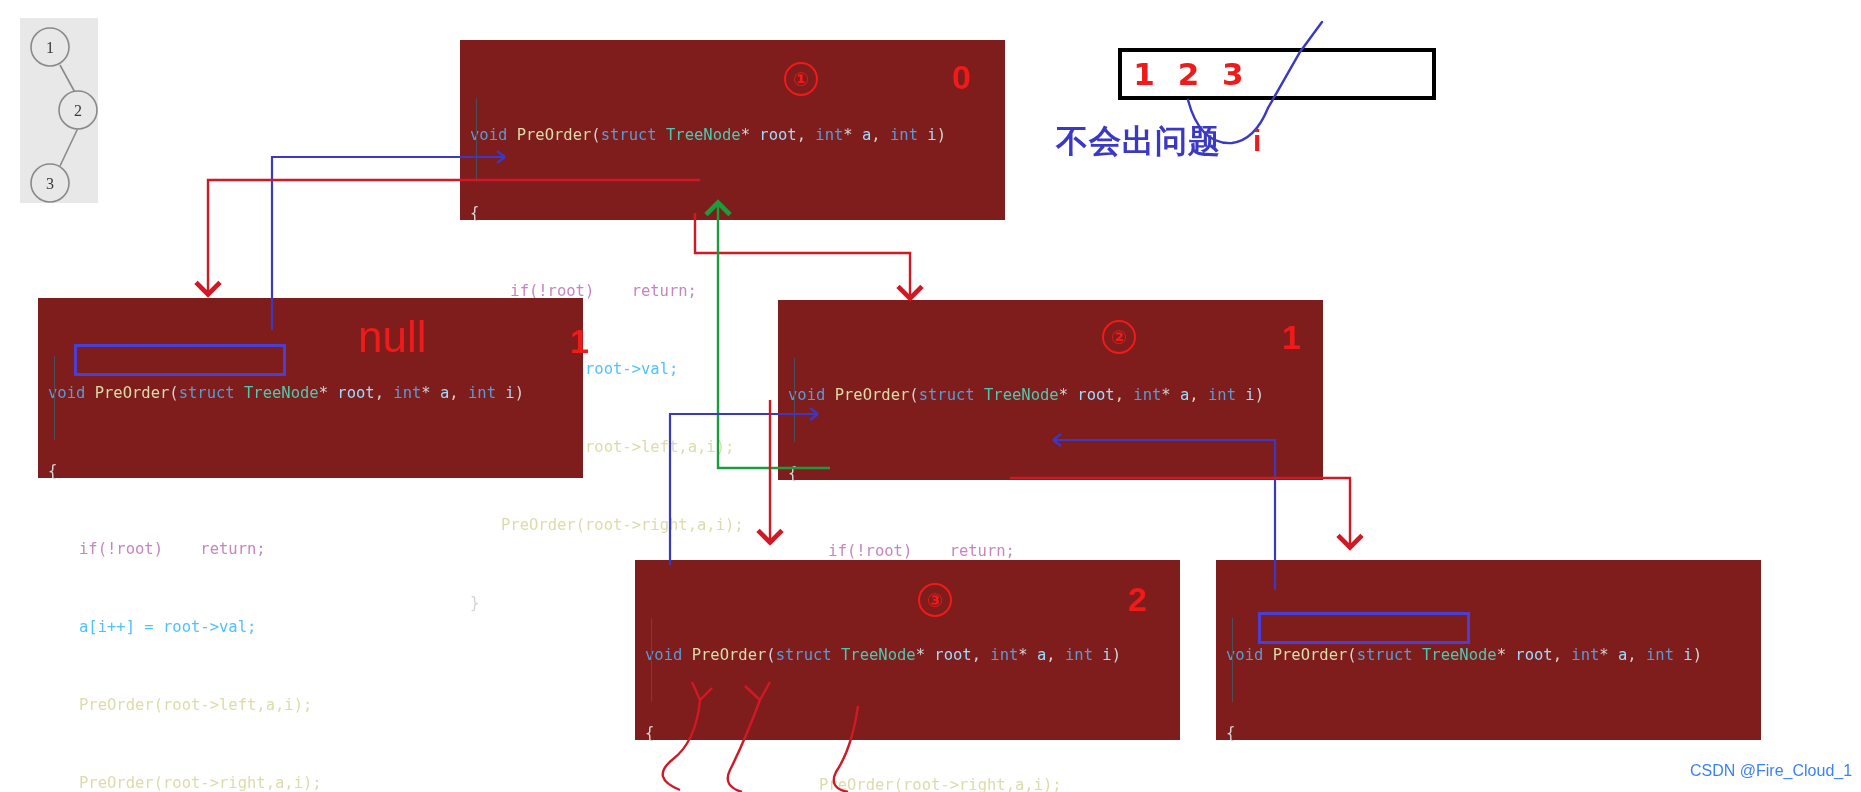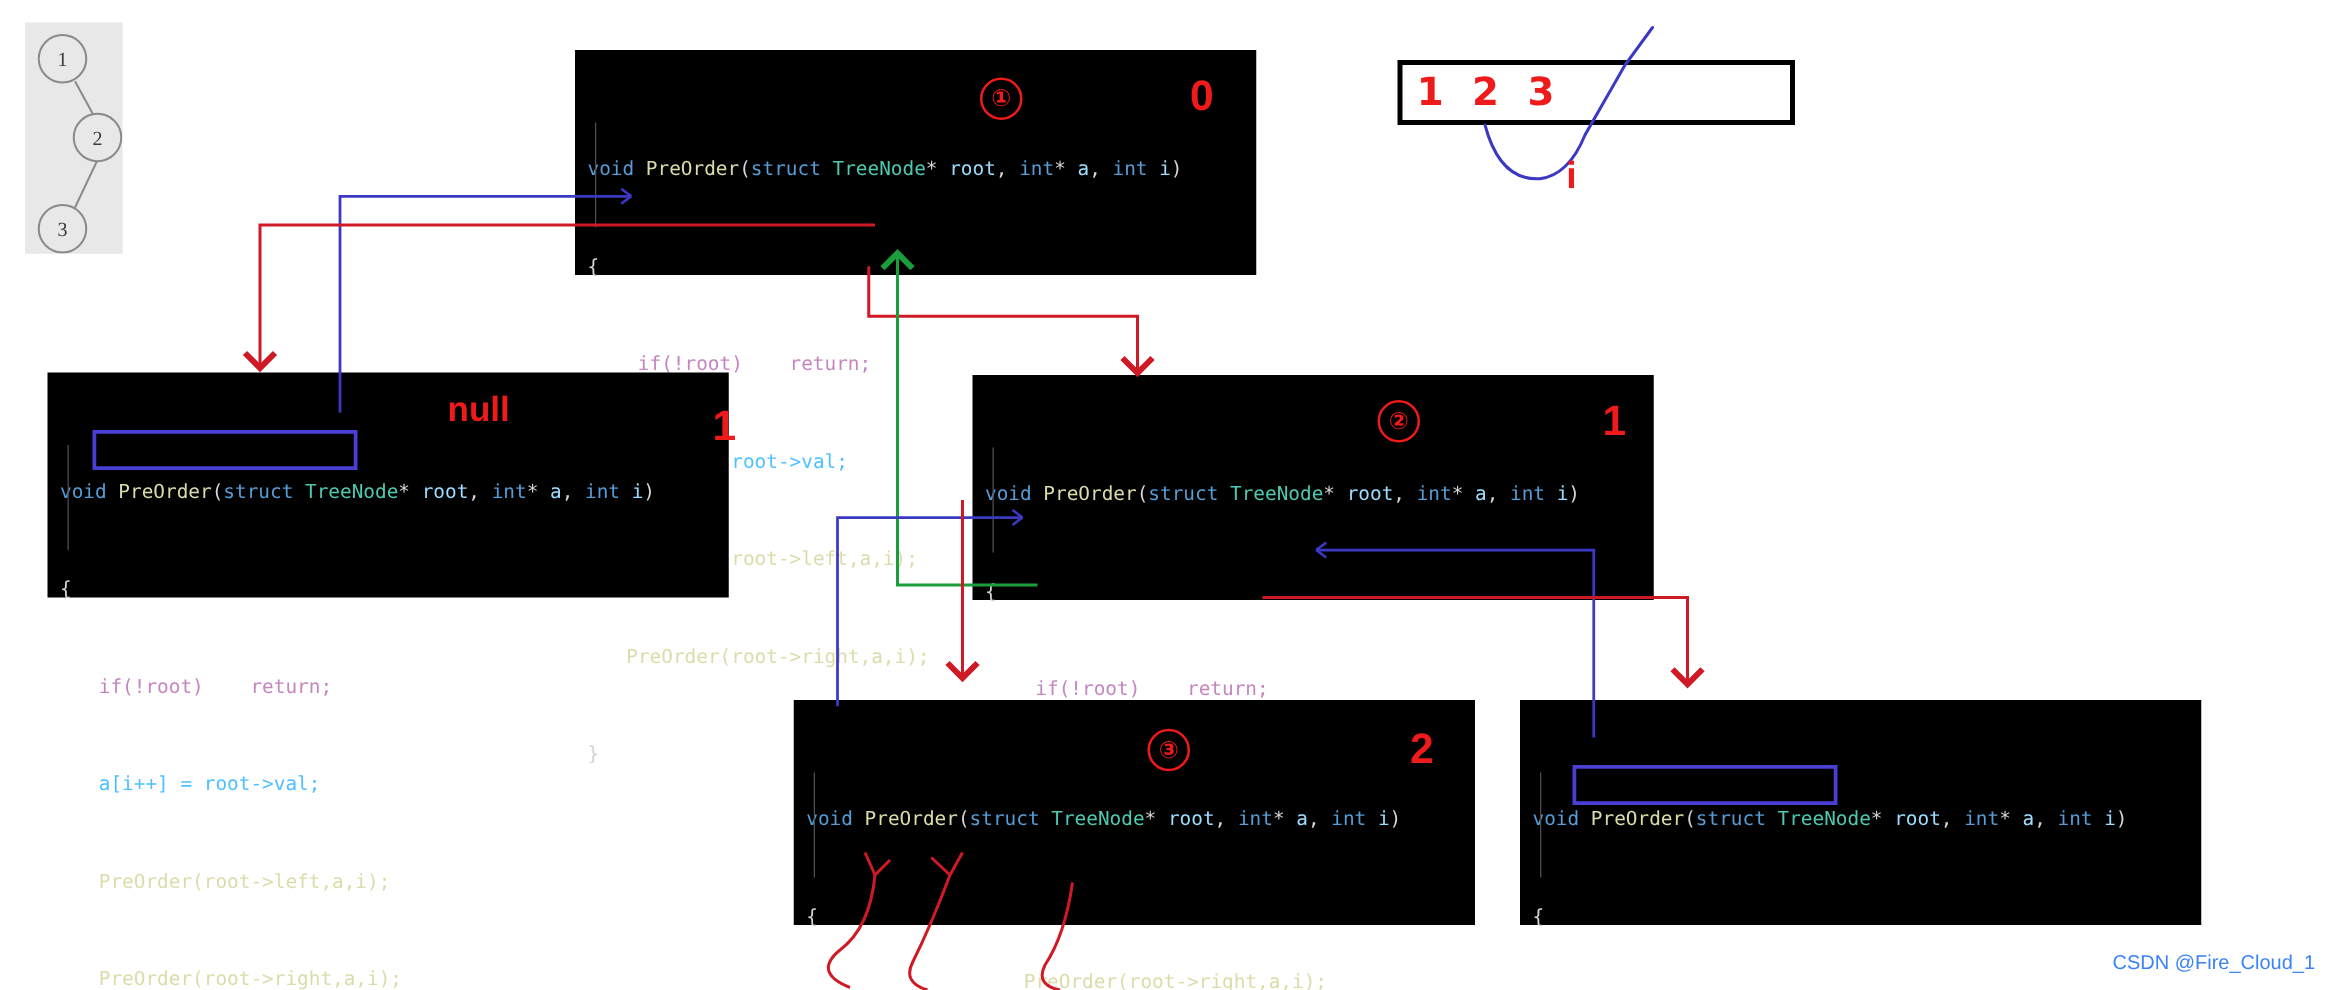--- a/index.html
+++ b/index.html
@@ -26,21 +26,21 @@
     left: 0; top: 0;
     width: 1861px;
     height: 792px;
     pointer-events: none;
     z-index: 5;
   }
 
   
   .codeblock {
     position: absolute;
-    background: #000000;
+    background: #7f1d1d;
     color: #d4d4d4;
     font-family: "DejaVu Sans Mono", "Liberation Mono", monospace;
     font-size: 15.5px;
     line-height: 26px;
     white-space: pre;
     padding: 4px 10px 6px 10px;
     box-sizing: border-box;
     z-index: 2;
   }
   .codeblock .ln { display: block; height: 26px; }
@@ -93,22 +93,22 @@
     align-items: center;
     justify-content: center;
     z-index: 7;
     font-family: "DejaVu Sans", sans-serif;
   }
   .big-num {
     font-size: 34px;
     font-weight: bold;
   }
   .null-word {
-    font-size: 28px;
-    font-weight: bold;
+    font-size: 44px;
+    font-weight: normal;
   }
 
   
   #array-box {
     position: absolute;
     border: 4px solid #000000;
     background: #ffffff;
     box-sizing: border-box;
     z-index: 4;
     display: flex;
@@ -238,20 +238,21 @@
     <span class="cell">1</span>
     <span class="cell">2</span>
     <span class="cell">3</span>
     <span class="cell"></span>
     <span class="cell"></span>
     <span class="cell"></span>
     <span class="cell"></span>
   </div>
   <div class="red-label" style="left:1253px; top:124px; font-size:30px;">i</div>
 
+  <div id="cn-note" style="left:1056px; top:120px;">不会出问题</div>
 
   <div id="watermark" style="left:1690px; top:762px;">CSDN @Fire_Cloud_1</div>
 
   <svg class="svg-layer" viewBox="0 0 1861 792">
     <defs>
       <marker id="ah-red" markerWidth="12" markerHeight="12" refX="5" refY="6" orient="auto">
         <path d="M1,1 L6,6 L1,11" fill="none" stroke="#cf1a26" stroke-width="2"></path>
       </marker>
       <marker id="ah-blue" markerWidth="12" markerHeight="12" refX="5" refY="6" orient="auto">
         <path d="M1,1 L6,6 L1,11" fill="none" stroke="#3b38c4" stroke-width="2"></path>

